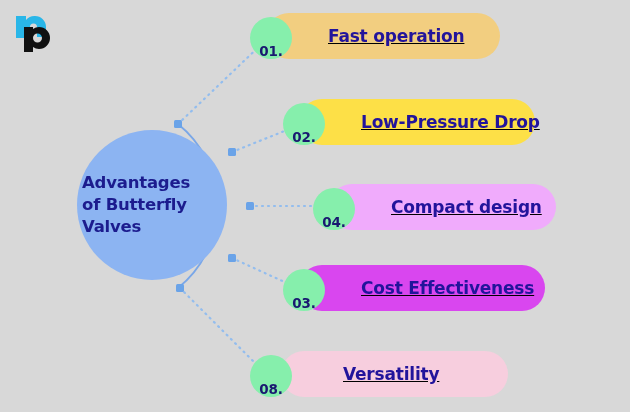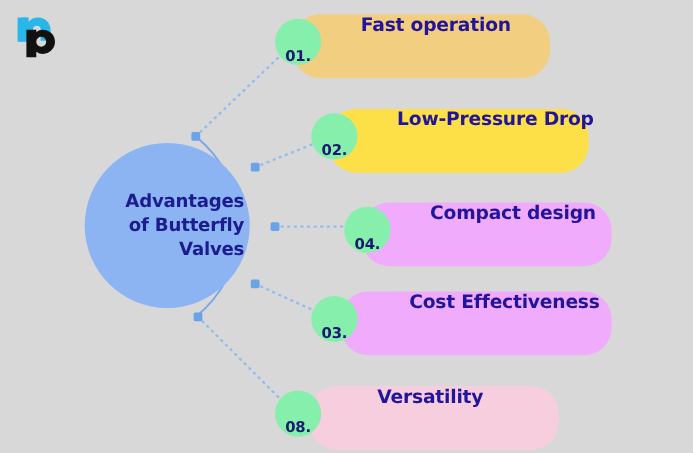--- a/index.html
+++ b/index.html
@@ -47,43 +47,45 @@
     height: 150px;
     border-radius: 50%;
     background: #8cb4f2;
     display: flex;
     align-items: center;
     justify-content: center;
     z-index: 3;
   }
   #center-title {
     width: 140px;
-    text-align: right;
+    text-align: left;
     color: #1c1c8e;
     font-size: 16.5px;
     font-weight: bold;
     line-height: 1.32;
     letter-spacing: -0.2px;
     white-space: pre-line;
   }
 
   
   .row {
     position: absolute;
     height: 50px;
     z-index: 4;
   }
   .pill {
     position: absolute;
     left: 0;
     top: 0;
-    height: 58px;
+    height: 46px;
     border-radius: 25px;
     display: flex;
+    align-items: center;
     box-sizing: border-box;
+    text-decoration: underline;
   }
   .pill-label {
     color: #22149b;
     font-size: 17px;
     font-weight: bold;
     letter-spacing: -0.2px;
     white-space: nowrap;
   }
   .num-badge {
     position: absolute;
@@ -164,21 +166,21 @@
   <div class="row" id="row-2" style="left: 0px; top: 184px; width: 630px;">
     <div class="pill" id="pill-2" style="left: 329px; width: 227px; background: #f0abfc; padding-left: 62px;">
       <div class="pill-label">Compact design</div>
     </div>
     <div class="num-badge" id="badge-2" style="left: 313px;">
       <span>04.</span>
     </div>
   </div>
 
   <div class="row" id="row-3" style="left: 0px; top: 265px; width: 630px;">
-    <div class="pill" id="pill-3" style="left: 310px; width: 246px; background: #f0abfc; padding-left: 62px;">
+    <div class="pill" id="pill-3" style="left: 299px; width: 246px; background: #d946ef; padding-left: 62px;">
       <div class="pill-label">Cost Effectiveness</div>
     </div>
     <div class="num-badge" id="badge-3" style="left: 283px;">
       <span>03.</span>
     </div>
   </div>
 
   <div class="row" id="row-4" style="left: 0px; top: 351px; width: 630px;">
     <div class="pill" id="pill-4" style="left: 281px; width: 227px; background: rgb(247, 206, 222); padding-left: 62px;">
       <div class="pill-label">Versatility</div>

